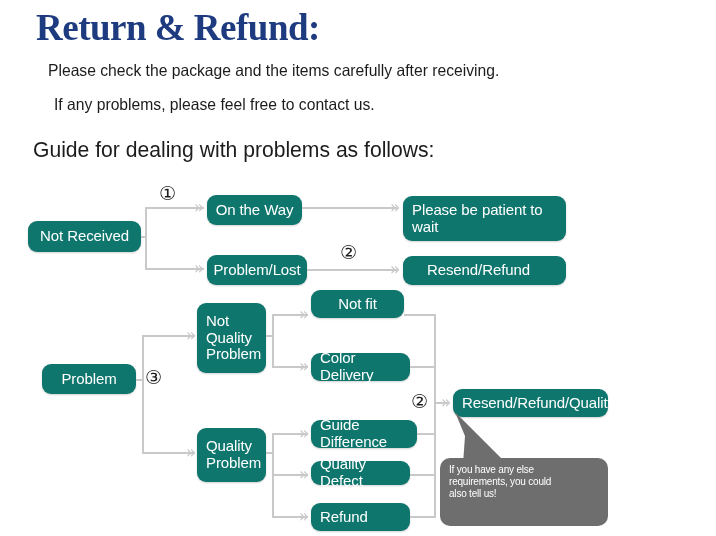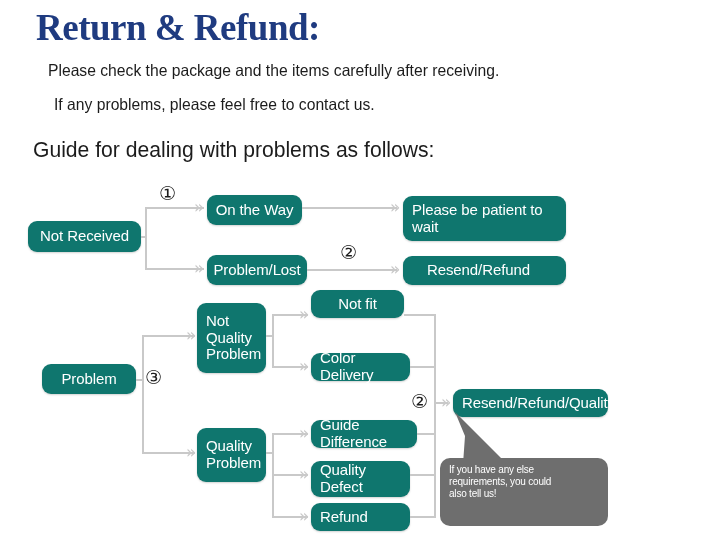--- a/index.html
+++ b/index.html
@@ -187,21 +187,21 @@
     <div class="hline" style="left:266px; top:452px; width:8px;"></div>
     <div class="vline" style="left:272px; top:434px; height:84px;"></div>
     <div class="hline" style="left:272px; top:433px; width:36px;"></div>
     <div class="hline" style="left:272px; top:474px; width:36px;"></div>
     <div class="hline" style="left:272px; top:516px; width:36px;"></div>
     <div class="arrow" style="left:299px; top:425px;">»</div>
     <div class="arrow" style="left:299px; top:466px;">»</div>
     <div class="arrow" style="left:299px; top:508px;">»</div>
 
     <div class="node" style="left:311px; top:420px; width:106px; height:28px;">Guide Difference</div>
-    <div class="node" style="left:311px; top:461px; width:99px; height:36px;">Quality Defect</div>
+    <div class="node" style="left:311px; top:461px; width:99px; height:24px;">Quality Defect</div>
     <div class="node" style="left:311px; top:503px; width:99px; height:28px;">Refund</div>
 
     <div class="hline" style="left:404px; top:314px; width:32px;"></div>
     <div class="hline" style="left:410px; top:366px; width:26px;"></div>
     <div class="hline" style="left:417px; top:433px; width:19px;"></div>
     <div class="hline" style="left:410px; top:474px; width:26px;"></div>
     <div class="hline" style="left:410px; top:516px; width:26px;"></div>
     <div class="vline" style="left:434px; top:314px; height:203px;"></div>
     <div class="hline" style="left:434px; top:402px; width:14px;"></div>
     <div class="arrow" style="left:441px; top:394px;">»</div>

